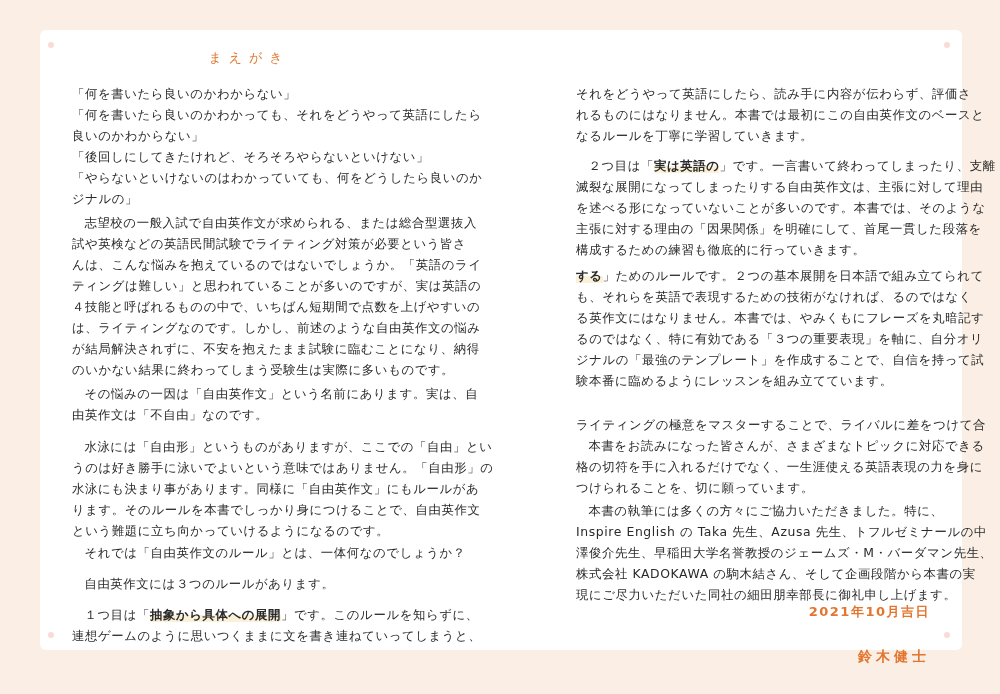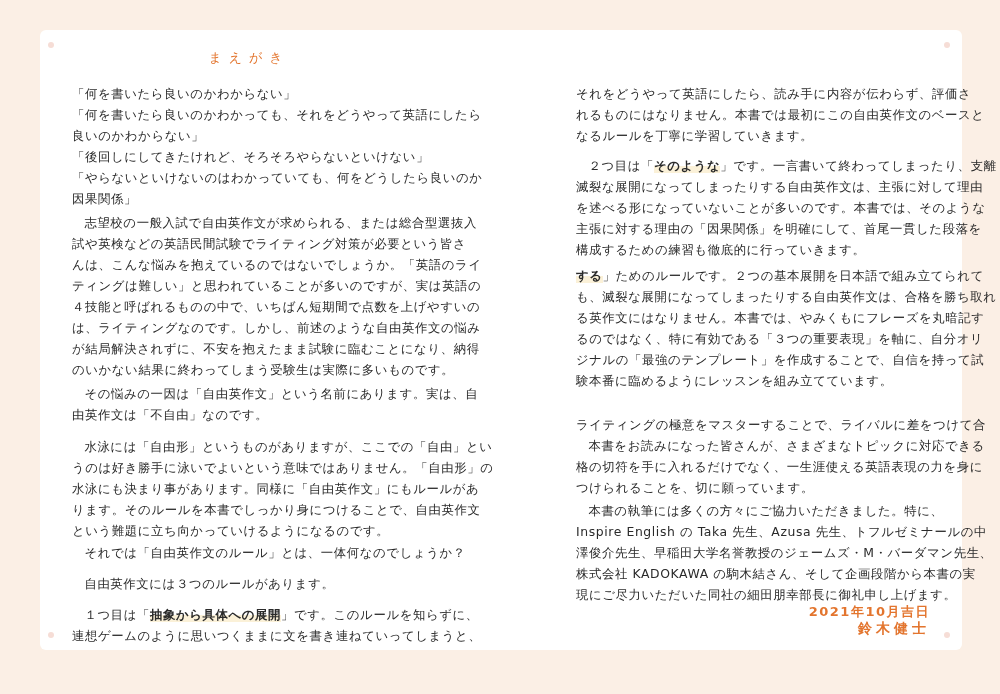--- a/index.html
+++ b/index.html
@@ -80,21 +80,21 @@
       text-align: right;
       color: #e3752e;
       font-weight: bold;
     }
     .sign.date {
       top: 571px;
       font-size: 13px;
       letter-spacing: 1.5px;
     }
     .sign.name {
-      top: 588px;
+      top: 616px;
       font-size: 14px;
       letter-spacing: 4px;
     }
   </style>
 </head>
 <body>
 
 <div class="card">
   <span class="dot tl"></span>
   <span class="dot tr"></span>
@@ -103,21 +103,21 @@
 
   <div class="page left">
     <div class="title">まえがき</div>
 
     <div class="block" style="top:45px;">
       <span class="line">「何を書いたら良いのかわからない」</span>
       <span class="line">「何を書いたら良いのかわかっても、それをどうやって英語にしたら</span>
       <span class="line">良いのかわからない」</span>
       <span class="line">「後回しにしてきたけれど、そろそろやらないといけない」</span>
       <span class="line">「やらないといけないのはわかっていても、何をどうしたら良いのか</span>
-      <span class="line">因果関係」</span>
+      <span class="line">ジナルの」</span>
     </div>
 
     <div class="block" style="top:174px;">
       <span class="line indent">志望校の一般入試で自由英作文が求められる、または総合型選抜入</span>
       <span class="line">試や英検などの英語民間試験でライティング対策が必要という皆さ</span>
       <span class="line">んは、こんな悩みを抱えているのではないでしょうか。「英語のライ</span>
       <span class="line">ティングは難しい」と思われていることが多いのですが、実は英語の</span>
       <span class="line">４技能と呼ばれるものの中で、いちばん短期間で点数を上げやすいの</span>
       <span class="line">は、ライティングなのです。しかし、前述のような自由英作文の悩み</span>
       <span class="line">が結局解決されずに、不安を抱えたまま試験に臨むことになり、納得</span>
@@ -152,30 +152,30 @@
   </div>
 
   <div class="page right">
     <div class="block" style="top:45px;">
       <span class="line">それをどうやって英語にしたら、読み手に内容が伝わらず、評価さ</span>
       <span class="line">れるものにはなりません。本書では最初にこの自由英作文のベースと</span>
       <span class="line">なるルールを丁寧に学習していきます。</span>
     </div>
 
     <div class="block" style="top:117px;">
-      <span class="line indent"><span>２つ目は「</span><span class="hl">そのような</span><span>」です。一言書いて終わってしまったり、支離</span></span>
+      <span class="line indent"><span>２つ目は「</span><span class="hl">実は英語の</span><span>」です。一言書いて終わってしまったり、支離</span></span>
       <span class="line">滅裂な展開になってしまったりする自由英作文は、主張に対して理由</span>
       <span class="line">を述べる形になっていないことが多いのです。本書では、そのような</span>
       <span class="line">主張に対する理由の「因果関係」を明確にして、首尾一貫した段落を</span>
       <span class="line">構成するための練習も徹底的に行っていきます。</span>
     </div>
 
     <div class="block" style="top:227px;">
       <span class="line"><span class="hl">する</span><span>」ためのルールです。２つの基本展開を日本語で組み立てられて</span></span>
-      <span class="line">も、滅裂な展開になってしまったりする自由英作文は、合格を勝ち取れ</span>
+      <span class="line">も、それらを英語で表現するための技術がなければ、るのではなく</span>
       <span class="line">る英作文にはなりません。本書では、やみくもにフレーズを丸暗記す</span>
       <span class="line">るのではなく、特に有効である「３つの重要表現」を軸に、自分オリ</span>
       <span class="line">ジナルの「最強のテンプレート」を作成することで、自信を持って試</span>
       <span class="line">験本番に臨めるようにレッスンを組み立てています。</span>
     </div>
 
     <div class="block" style="top:376px;">
       <span class="line">ライティングの極意をマスターすることで、ライバルに差をつけて合</span>
       <span class="line indent">本書をお読みになった皆さんが、さまざまなトピックに対応できる</span>
       <span class="line">格の切符を手に入れるだけでなく、一生涯使える英語表現の力を身に</span>

